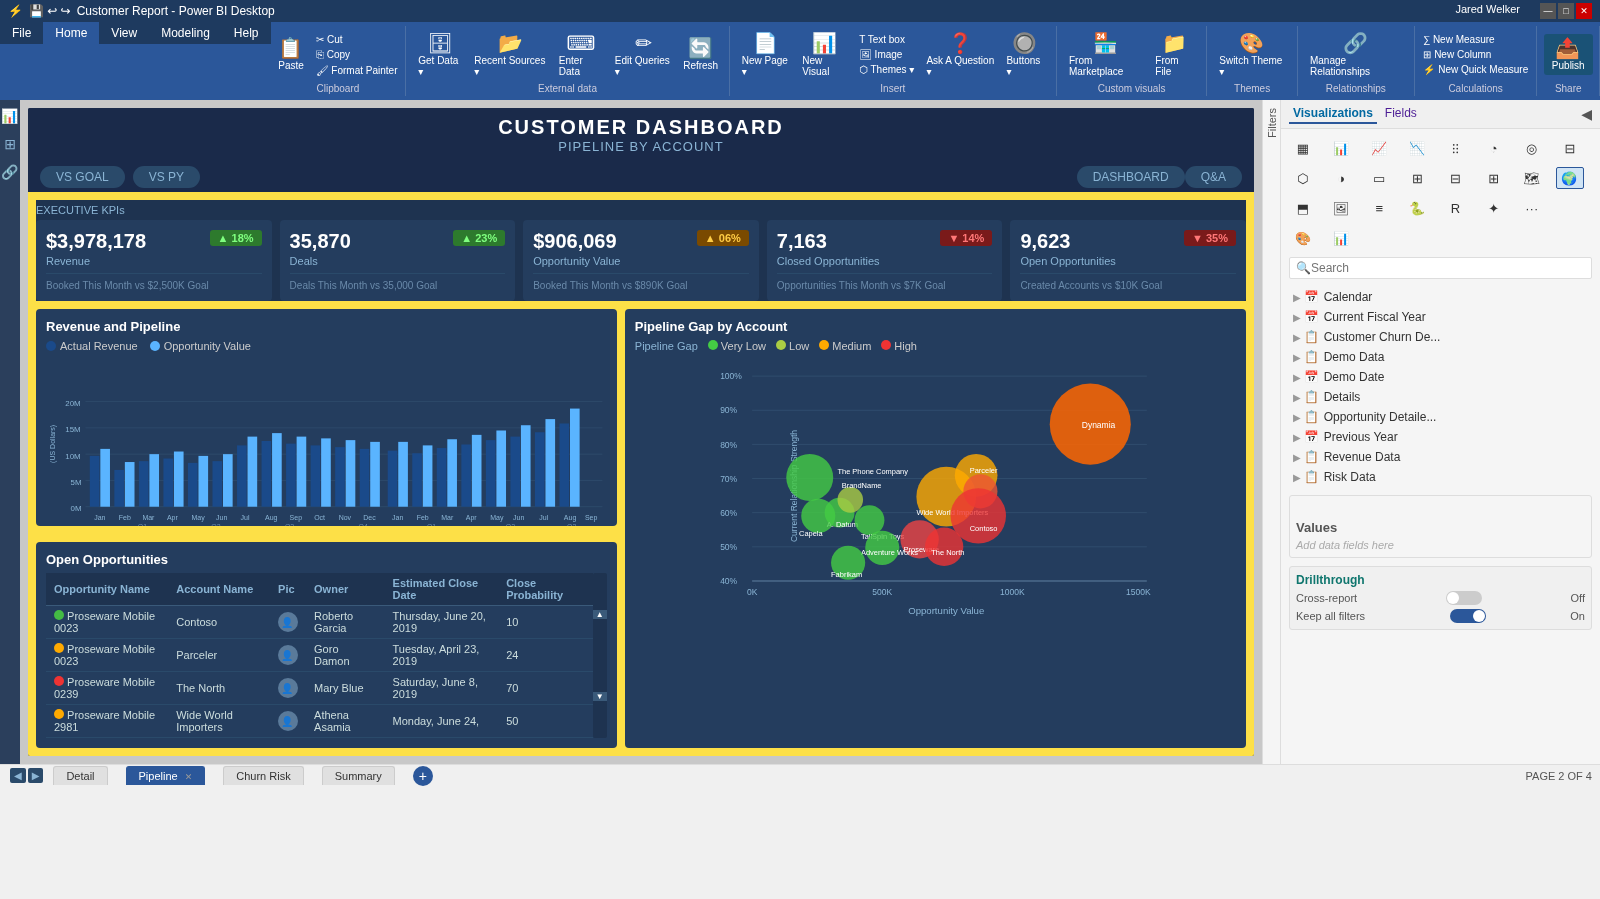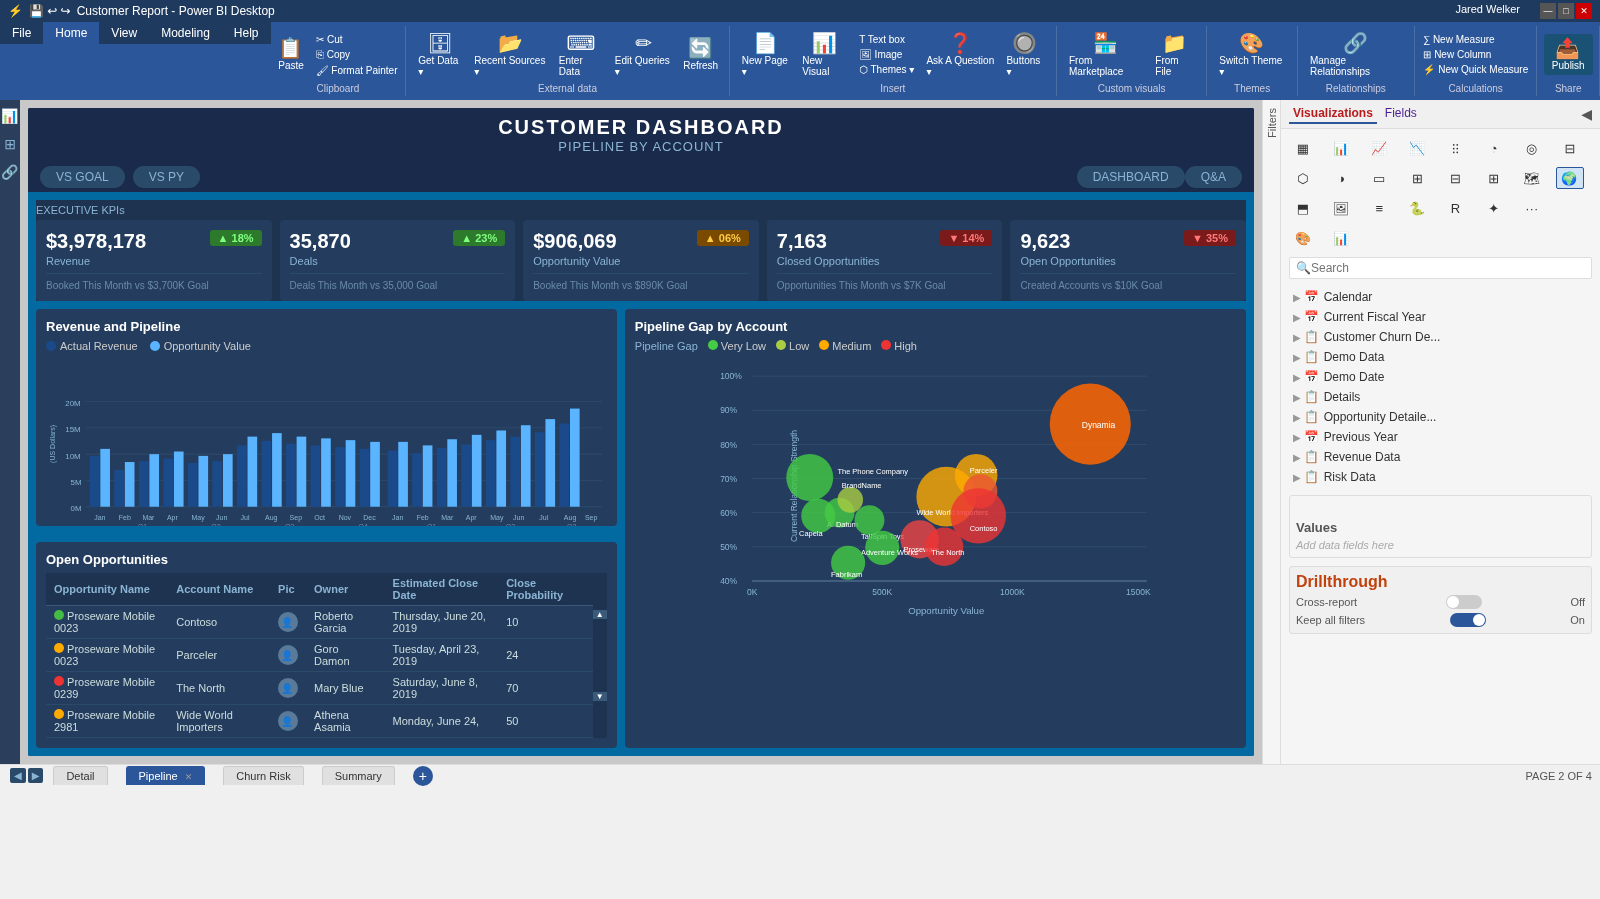--- a/index.html
+++ b/index.html
@@ -26,21 +26,21 @@
     .ribbon-group-col { display: flex; flex-direction: column; gap: 2px; }
     .ribbon-small-btn { display: flex; align-items: center; gap: 3px; cursor: pointer; color: white; font-size: 10px; padding: 1px 4px; white-space: nowrap; }
     
     
     .dashboard { background: #1a2a4a; color: white; flex: 1; display: flex; flex-direction: column; margin: 4px; border-radius: 2px; overflow: hidden; }
     .dashboard-header { background: #1a2a4a; text-align: center; padding: 8px; }
     .dashboard-title { font-size: 20px; font-weight: bold; color: white; letter-spacing: 2px; }
     .dashboard-subtitle { font-size: 13px; color: #8ab4d4; letter-spacing: 1px; }
     .dashboard-nav { display: flex; justify-content: space-between; padding: 4px 12px; background: #1a2a4a; }
     .nav-btn { background: #2a4a6a; color: #8ab4d4; border: none; padding: 4px 16px; border-radius: 12px; cursor: pointer; font-size: 12px; }
-    .dashboard-body { flex: 1; background: #0369a1; padding: 8px; display: flex; flex-direction: column; gap: 8px; overflow: hidden; }
+    .dashboard-body { flex: 1; background: #fde047; padding: 8px; display: flex; flex-direction: column; gap: 8px; overflow: hidden; }
     
     
     .kpi-section { background: #1e3350; }
     .kpi-label { color: #8ab4d4; font-size: 11px; padding: 4px 0; }
     .kpi-cards { display: grid; grid-template-columns: repeat(5, 1fr); gap: 8px; }
     .kpi-card { background: #243d5e; border-radius: 4px; padding: 10px; position: relative; }
     .kpi-value { font-size: 20px; font-weight: bold; color: white; }
     .kpi-name { font-size: 11px; color: #8ab4d4; margin-top: 2px; }
     .kpi-sub { font-size: 10px; color: #6a8aaa; margin-top: 6px; border-top: 1px solid #2a4a6a; padding-top: 6px; }
     .kpi-badge { position: absolute; top: 10px; right: 10px; padding: 2px 8px; border-radius: 3px; font-size: 11px; font-weight: bold; }
@@ -88,21 +88,21 @@
     .panel-body { flex: 1; overflow-y: auto; padding: 8px; }
     .viz-icons-grid { display: grid; grid-template-columns: repeat(8, 1fr); gap: 2px; margin-bottom: 8px; }
     .viz-icon { width: 28px; height: 22px; display: flex; align-items: center; justify-content: center; cursor: pointer; border-radius: 2px; font-size: 13px; color: #333; }
     .viz-icon.active { background: #d0e4f5; border: 1px solid #2b579a; }
     .fields-section { }
     .field-tree-item { display: flex; align-items: center; gap: 4px; padding: 3px 4px; cursor: pointer; font-size: 12px; color: #333; }
     .values-section { margin-top: 8px; border: 1px solid #ddd; border-radius: 3px; padding: 6px; }
     .values-title { font-size: 13px; font-weight: bold; color: #555; margin-bottom: 4px; margin-top: 18px; }
     .values-placeholder { color: #aaa; font-size: 11px; font-style: italic; }
     .drillthrough-section { margin-top: 8px; background: #f0f0f0; padding: 6px; border: 1px solid #ddd; border-radius: 3px; }
-    .drillthrough-title { font-size: 16px; font-weight: bold; color: #c2410c; }
+    .drillthrough-title { font-size: 12px; font-weight: bold; color: #0f766e; }
     .toggle-row { display: flex; align-items: center; justify-content: space-between; margin-top: 4px; font-size: 11px; color: #555; }
     .toggle { width: 36px; height: 14px; background: #ccc; border-radius: 7px; position: relative; cursor: pointer; }
     .toggle.on { background: #2b579a; }
     .toggle-knob { width: 12px; height: 12px; background: white; border-radius: 50%; position: absolute; top: 1px; left: 1px; transition: left 0.2s; }
     .toggle.on .toggle-knob { left: 23px; }
     .drillthrough-placeholder { color: #aaa; font-size: 11px; font-style: italic; margin-top: 4px; padding: 4px; border: 1px dashed #ccc; border-radius: 2px; text-align: center; }
     .search-box { display: flex; align-items: center; background: white; border: 1px solid #ddd; border-radius: 2px; padding: 3px 6px; margin-bottom: 8px; }
     .search-input { border: none; outline: none; font-size: 12px; flex: 1; }
     
     
@@ -306,21 +306,21 @@
 
       <div class="dashboard-body">
 
         <div class="kpi-section">
           <div class="kpi-label">EXECUTIVE KPIs</div>
           <div class="kpi-cards">
             <div class="kpi-card">
               <span class="kpi-badge badge-green badge-arrow-up">18%</span>
               <div class="kpi-value">$3,978,178</div>
               <div class="kpi-name">Revenue</div>
-              <div class="kpi-sub">Booked This Month vs $3,700K Goal</div>
+              <div class="kpi-sub">Booked This Month vs $2,500K Goal</div>
             </div>
             <div class="kpi-card">
               <span class="kpi-badge badge-green badge-arrow-up">23%</span>
               <div class="kpi-value">35,870</div>
               <div class="kpi-name">Deals</div>
               <div class="kpi-sub">Deals This Month vs 35,000 Goal</div>
             </div>
             <div class="kpi-card">
               <span class="kpi-badge badge-orange badge-arrow-up">06%</span>
               <div class="kpi-value">$906,069</div>
@@ -601,21 +601,21 @@
   </div>
 
   <div style="width: 18px; background: #f5f5f5; border-left: 1px solid #ddd; display: flex; flex-direction: column; align-items: center; padding: 4px; gap: 8px;">
     <button class="filters-btn" style="writing-mode: vertical-lr; transform: rotate(180deg); background: none; border: none; color: #555; font-size: 11px; cursor: pointer; padding: 4px 0;">Filters</button>
   </div>
 
   <div class="right-panel">
 
     <div style="display: flex; align-items: center; justify-content: space-between; padding: 4px 8px; border-bottom: 1px solid #ddd; background: #f0f0f0;">
       <div class="panel-tabs" style="border: none; background: none; display: flex; gap: 4px;">
-        <span class="panel-tab active" style="font-size: 12px; color: #b91c1c; padding: 2px 4px; border-bottom: 2px solid #2b579a;">Visualizations</span>
+        <span class="panel-tab active" style="font-size: 12px; color: #0369a1; padding: 2px 4px; border-bottom: 2px solid #2b579a;">Visualizations</span>
         <span class="panel-tab" style="font-size: 12px; color: #4c1d95; padding: 2px 4px;">Fields</span>
       </div>
       <button class="collapse-btn">◀</button>
     </div>
 
     <div class="panel-body">
 
       <div style="margin-bottom: 6px;">
         <div class="viz-icons-grid">
           <div class="viz-icon">▦</div>

